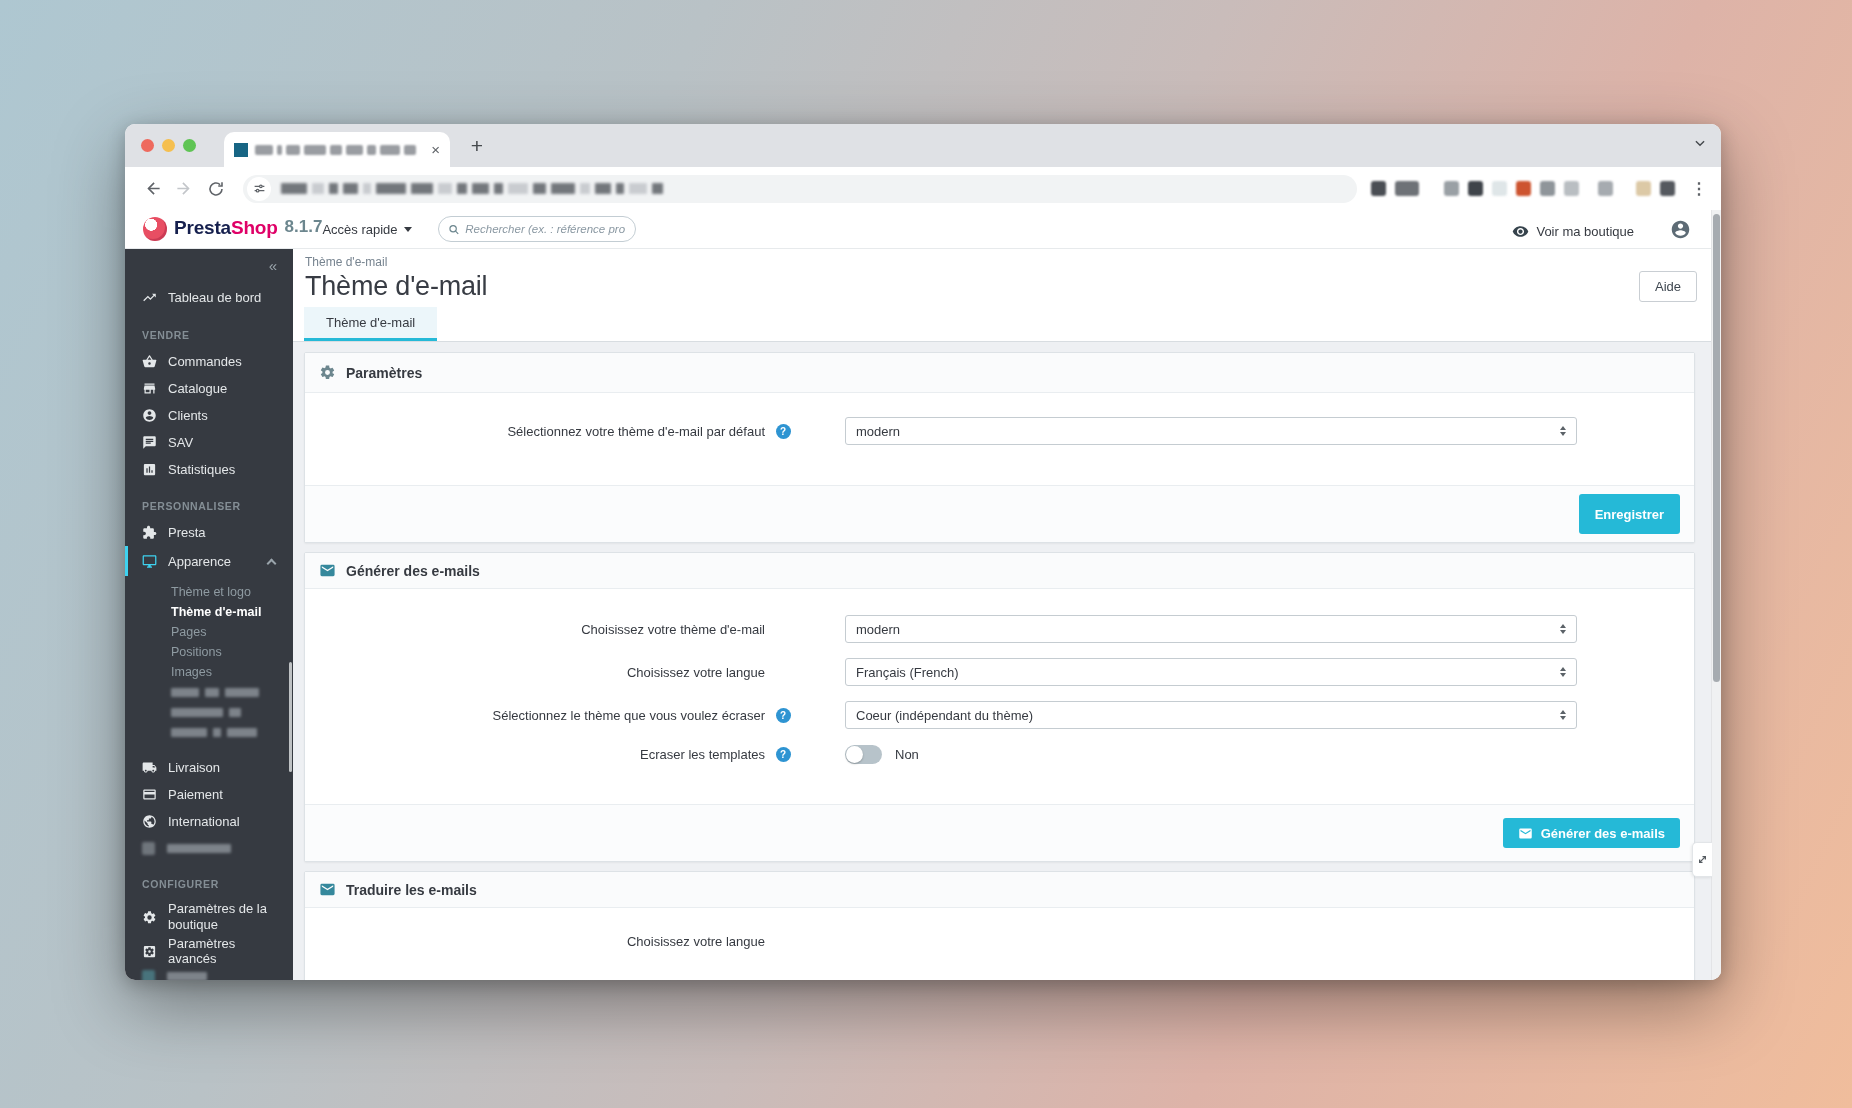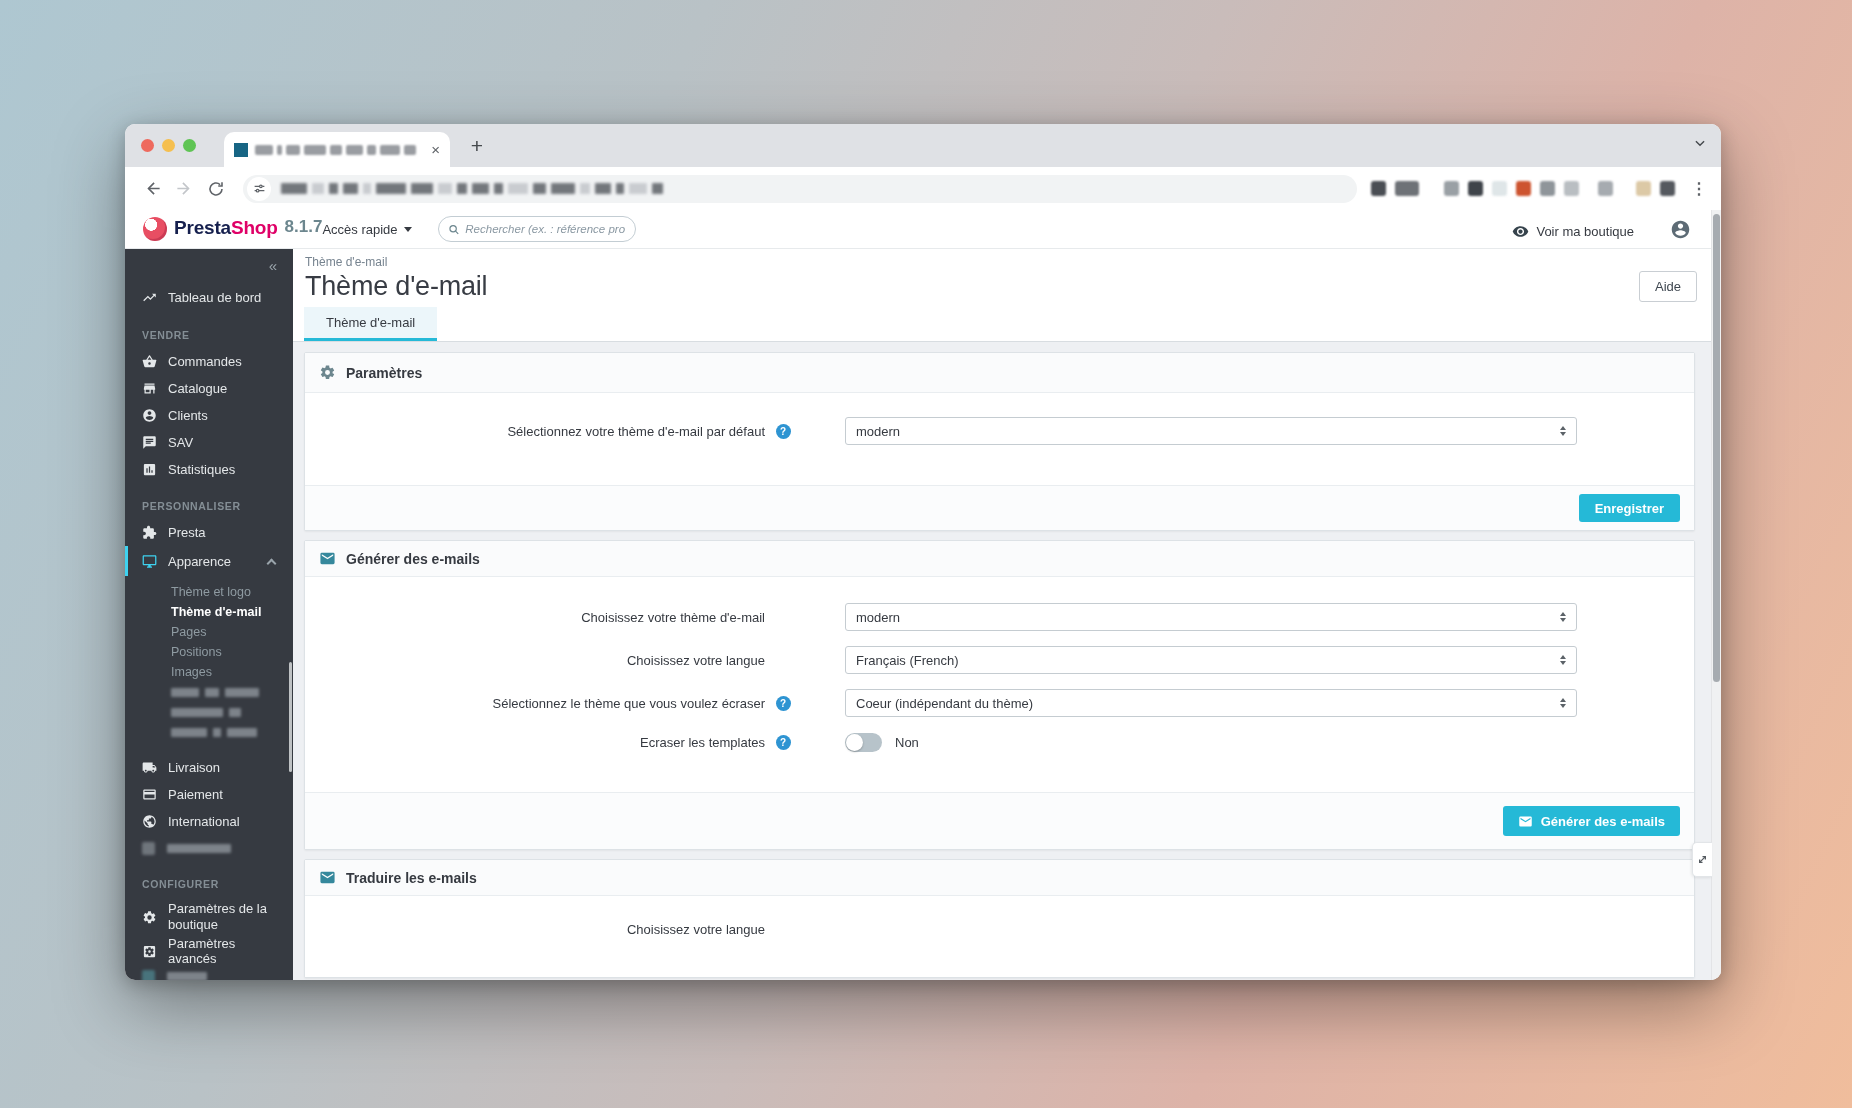--- a/index.html
+++ b/index.html
@@ -109,21 +109,21 @@
   .help { width:15px; height:15px; border-radius:50%; background:#2e94d2; color:#fff; font-size:10px; font-weight:bold;
     display:flex; align-items:center; justify-content:center; }
   .ctrl { margin-left:52px; }
   .select { width:732px; height:28px; border:1px solid #c5ccd1; border-radius:3px; background:#fff;
     display:flex; align-items:center; padding:0 10px; font-size:13px; color:#363a41; position:relative; }
   .selcaret { margin-left:auto; display:flex; flex-direction:column; gap:2px; align-items:center; }
   .selcaret i { width:0; height:0; border-left:3.5px solid transparent; border-right:3.5px solid transparent; display:block; }
   .selcaret .up { border-bottom:4px solid #5b6268; }
   .selcaret .dn { border-top:4px solid #5b6268; }
   .btn-primary { background:#25b9d7; border:none; color:#fff; font-weight:bold; font-size:13px; border-radius:3px;
-    height:28px; padding:8px 16px; font-family:inherit; display:flex; align-items:center; gap:8px; }
+    height:40px; padding:8px 16px; font-family:inherit; display:flex; align-items:center; gap:8px; }
   .btn-primary.lg { height:30px; padding:0 15px; }
   .toggle { width:37px; height:19px; background:#b7c3ca; border-radius:10px; position:relative; flex:none; }
   .toggle .knob { position:absolute; left:1px; top:1px; width:17px; height:17px; background:#fff; border-radius:50%;
     box-shadow:0 1px 2px rgba(0,0,0,.25); }
   .togglerow { display:flex; align-items:center; gap:13px; }
   .togglelabel { font-size:13px; color:#363a41; }
 
   
   .pagescroll { position:absolute; right:0; top:86px; bottom:0; width:10px; background:#f0f1f2; border-left:1px solid #e3e4e6; z-index:3; }
   .pagescroll .thumb { position:absolute; top:4px; left:1px; width:7px; height:468px; background:#a6abb0; border-radius:4px; }

